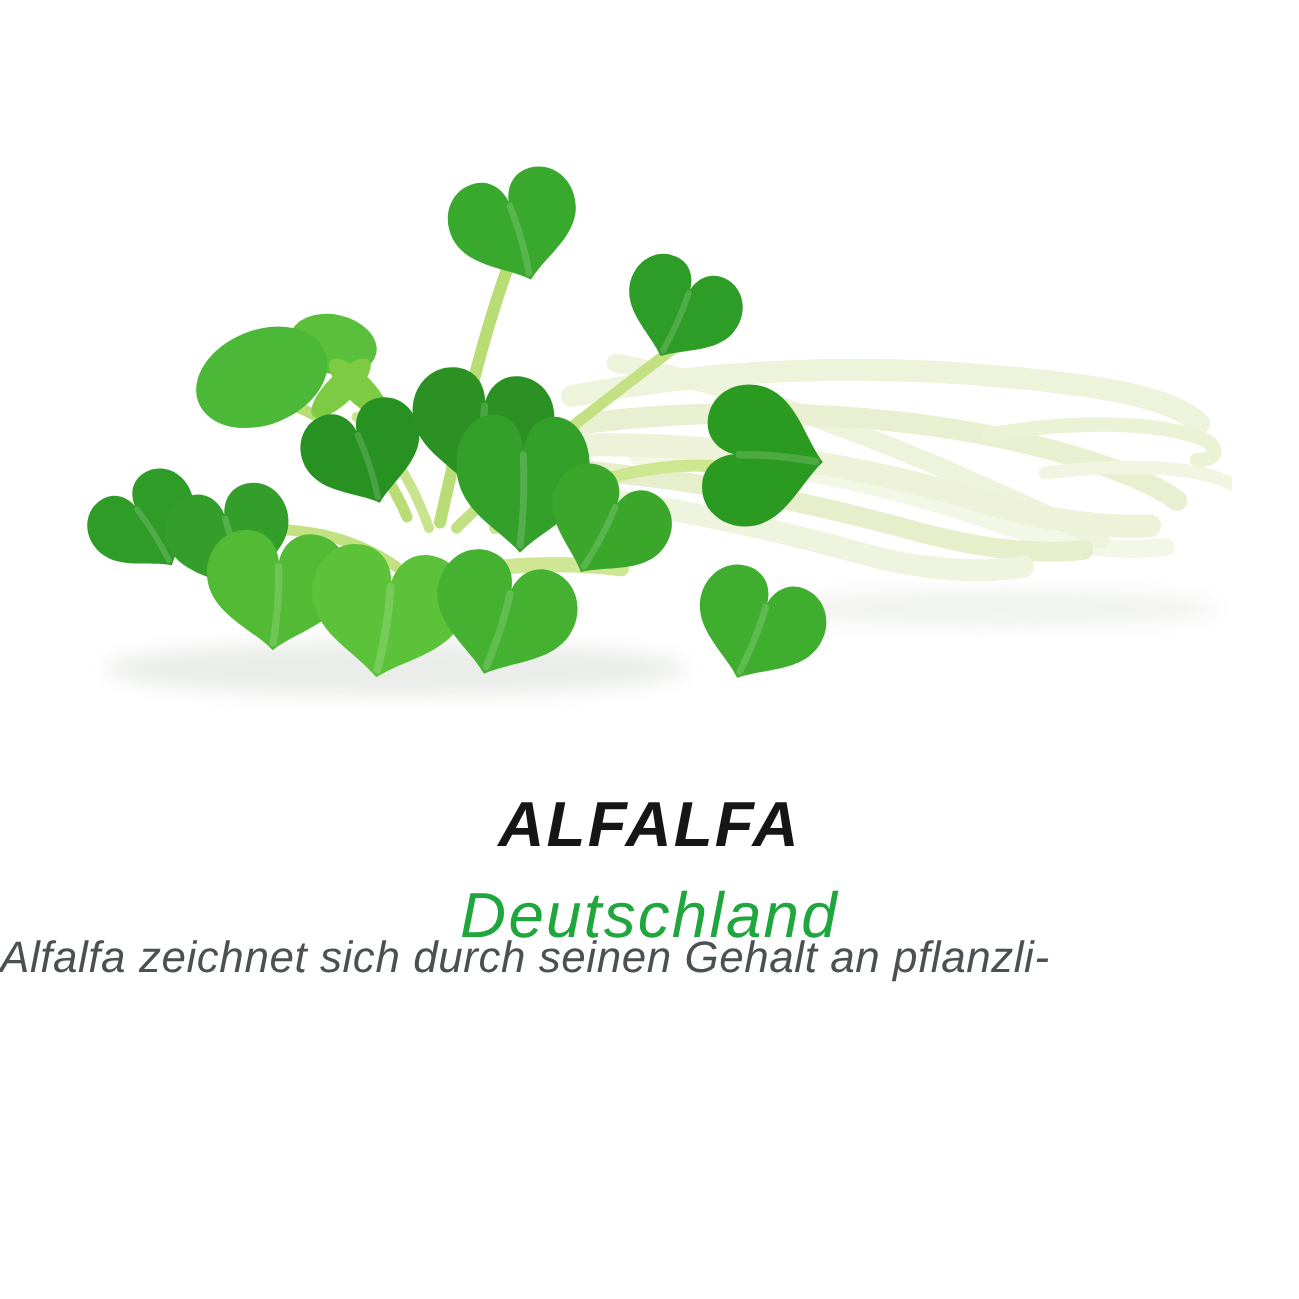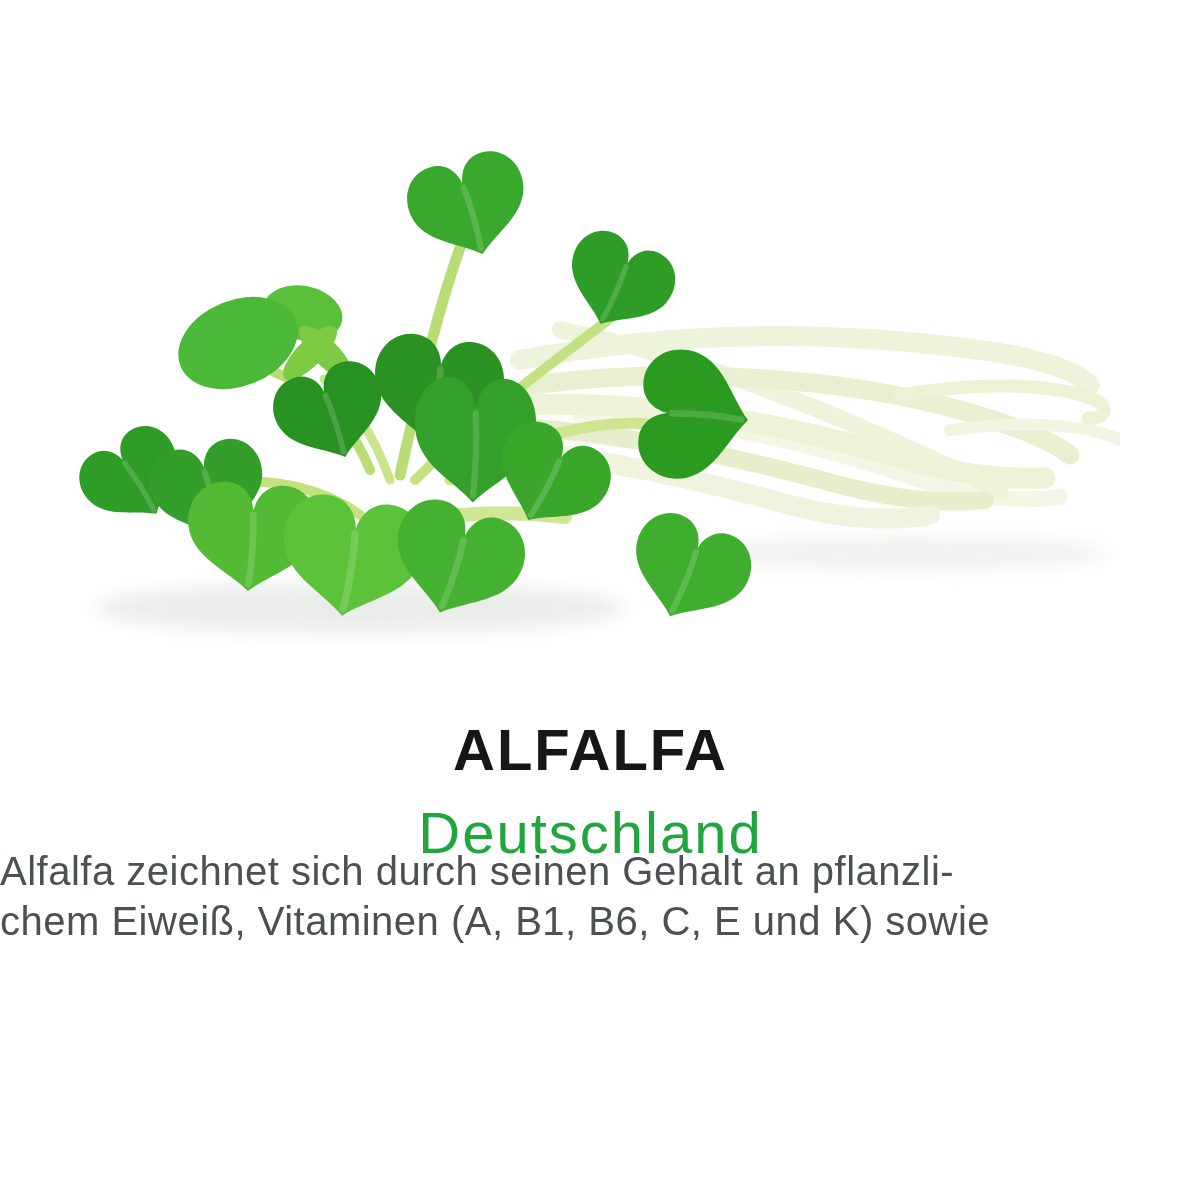--- a/index.html
+++ b/index.html
@@ -3,21 +3,21 @@
 <meta charset="utf-8">
 <style>
   html, body { margin: 0; padding: 0; }
   body {
     width: 1181px; height: 1181px;
     background: #ffffff;
     font-family: "Liberation Sans", sans-serif;
     overflow: hidden;
     position: relative;
   }
-  .card { position: absolute; inset: 0; background: #ffffff; }
+  .card { position: absolute; inset: 0; background: #ffffff; font-style: italic; }
   .hero {
     position: absolute;
     top: 85px; left: 60px;
     width: 1060px; height: 560px;
   }
   .hero svg { width: 100%; height: 100%; display: block; }
   .product-name {
     position: absolute;
     top: 682px; left: 0; width: 1181px;
     text-align: center;
@@ -114,16 +114,15 @@
       <use href="#leaf" transform="translate(398,472) rotate(18) scale(1.12)" color="#44b130"></use>
     </svg>
   </div>
 
   <h1 class="product-name">ALFALFA</h1>
 
   <h2 class="product-origin">Deutschland</h2>
 
   <div class="product-desc">
     <div class="desc-line">Alfalfa zeichnet sich durch seinen Gehalt an pflanzli-</div>
-    <div class="desc-line">chem Eiweiß, Vitaminen (A, B1, B6, C, E und K) sowie</div>
   </div>
 
 </div>
 
 </body></html>

